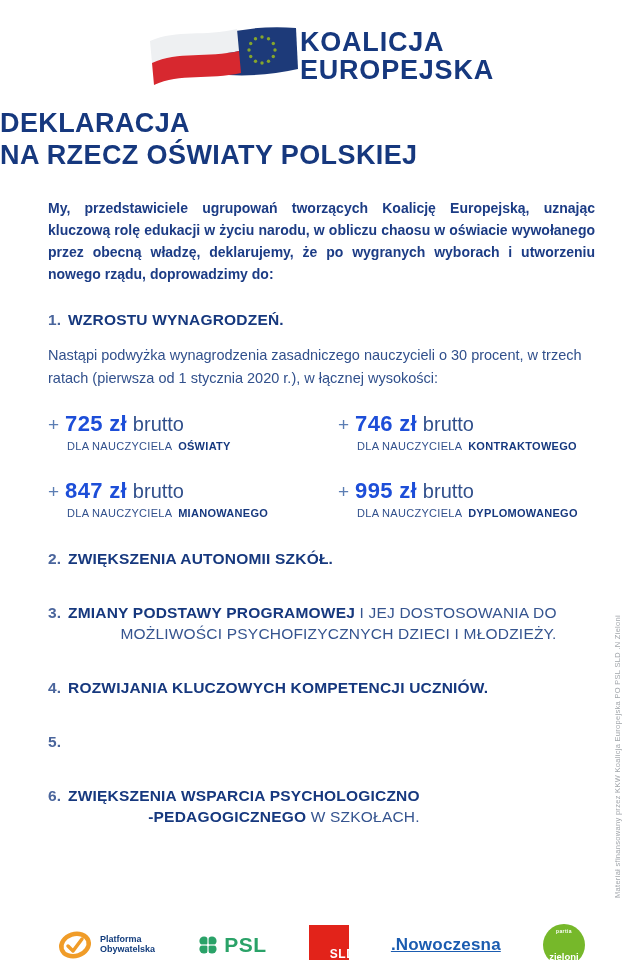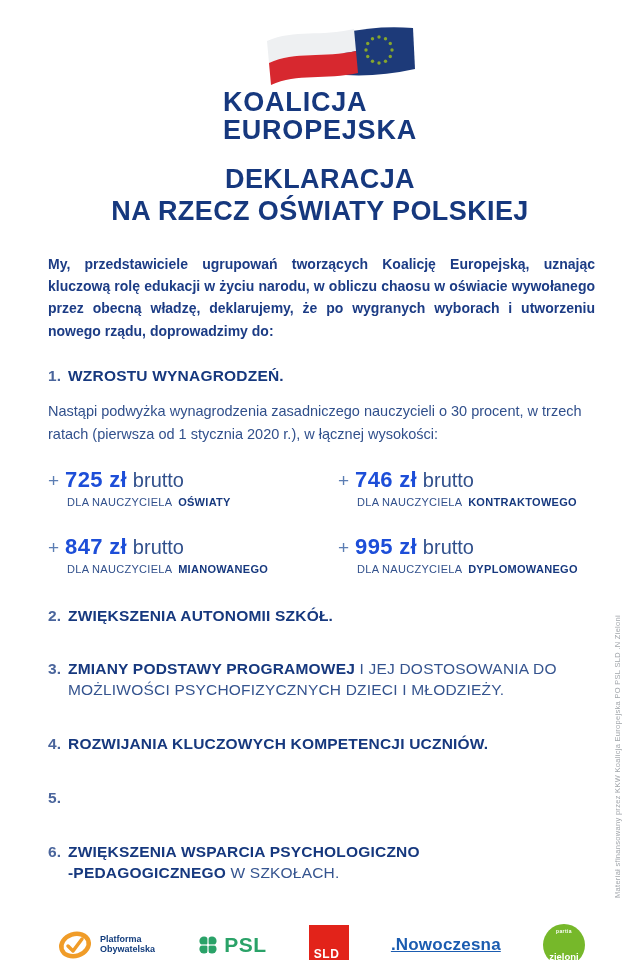--- a/index.html
+++ b/index.html
@@ -11,43 +11,41 @@
     overflow: hidden;
     color: #16387e;
   }
   .page { position: relative; width: 640px; height: 960px; }
 
   
   .logo-block {
     width: fit-content;
     margin: 24px auto 0 auto;
     display: flex;
-    flex-direction: column;
-    align-items: flex-end;
+    align-items: center;
   }
   .flags { width: 152px; height: 64px; margin-left: 2px; }
   .wordmark {
     font-size: 27px;
     font-weight: 800;
     letter-spacing: 0.8px;
     line-height: 1.02;
     color: #16387e;
     margin-top: 1px;
   }
   .logo-subtitle {
     font-size: 14.5px;
     font-weight: 700;
     letter-spacing: 0.6px;
     color: #85898e;
     margin-top: 9px;
   }
 
   
   .heading {
-    text-align: center;
     font-size: 27px;
     font-weight: 800;
     letter-spacing: 0.4px;
     line-height: 1.17;
     margin-top: 20px;
     color: #16387e;
   }
 
   
   .intro {
@@ -62,21 +60,21 @@
   
   .section1 { margin: 24px 45px 0 48px; }
   .item-heading {
     display: flex;
     font-size: 15.5px;
     font-weight: 800;
     letter-spacing: 0.2px;
     line-height: 1.35;
   }
   .item-number { color: #4a659c; flex: 0 0 20px; }
-  .item-text { color: #16387e; white-space: pre-line; max-width: 528px; }
+  .item-text { color: #16387e; white-space: pre-line; max-width: 528px; text-align: right; }
   .item-text .regular { font-weight: 400; color: #35548f; }
   .section1-body {
     margin-top: 13px;
     font-size: 14.5px;
     font-weight: 400;
     line-height: 1.6;
     color: #31508c;
     max-width: 545px;
   }
 
@@ -118,21 +116,21 @@
     font-size: 9px;
     font-weight: 800;
     line-height: 1.08;
     color: #123c7c;
   }
   .psl-text { margin-left: 5px; font-size: 21px; font-weight: 600; color: #2aa268; letter-spacing: 0.5px; }
   .sld-box {
     width: 40px; height: 40px; background: #e2231a; position: relative;
   }
   .sld-box span {
-    position: absolute; left: 5px; bottom: 4px;
+    position: absolute; left: 21px; bottom: 4px;
     color: #ffffff; font-size: 12px; font-weight: 800; letter-spacing: 0.6px;
   }
   .nowoczesna-text { font-size: 17px; font-weight: 800; color: #1b5cb0; letter-spacing: 0.2px; text-decoration: underline; }
   .zieloni-circle {
     width: 42px; height: 42px; border-radius: 50%;
     background: #76b82a;
     display: flex; flex-direction: column; align-items: center; justify-content: center;
     color: #ffffff; line-height: 1;
   }
   .zieloni-circle .z1 { font-size: 5px; font-weight: 600; letter-spacing: 0.4px; }

